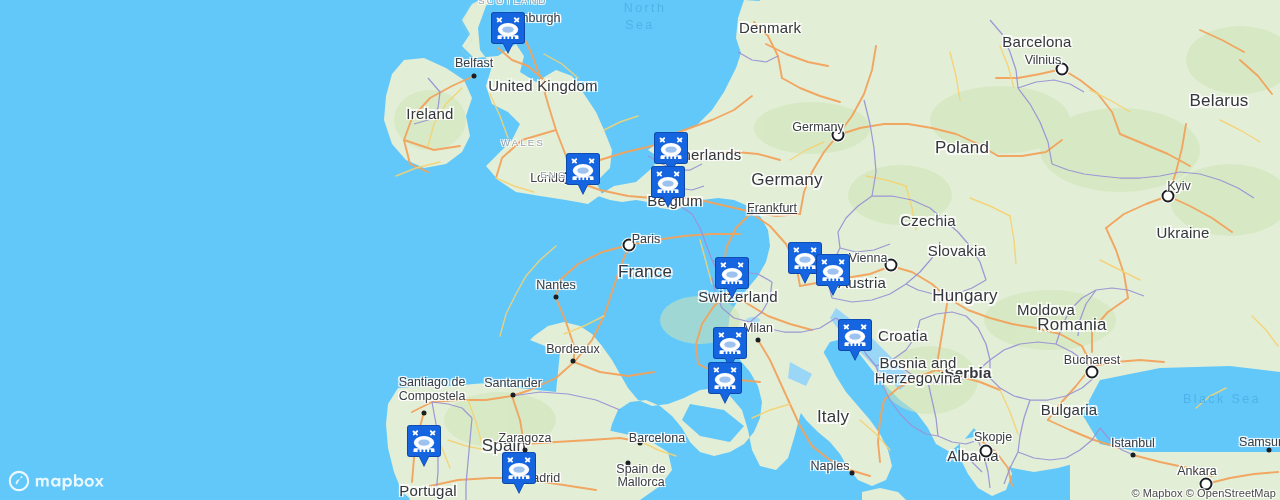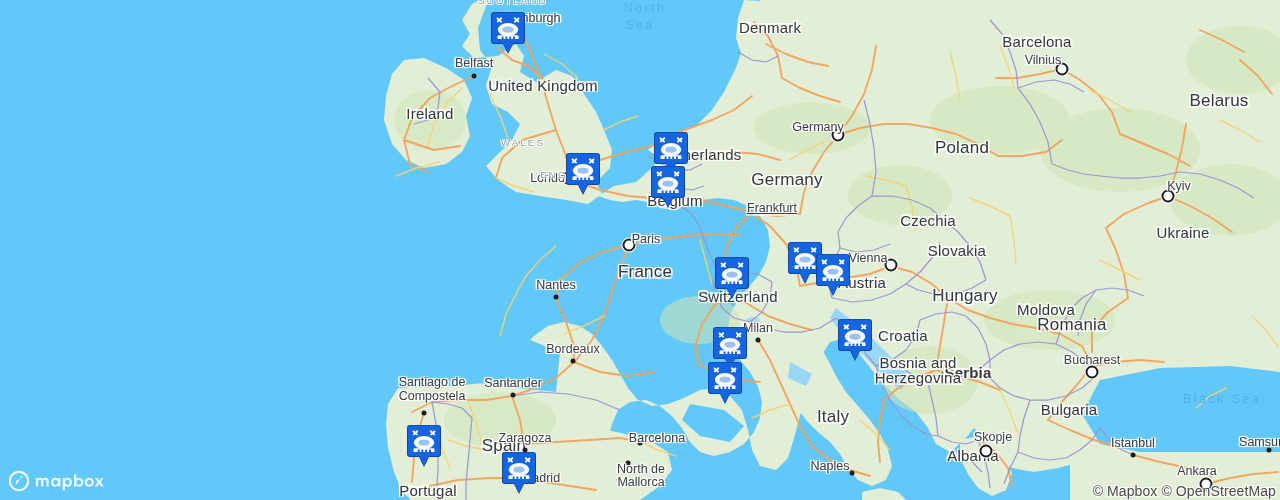--- a/index.html
+++ b/index.html
@@ -108,21 +108,21 @@
     position: absolute;
     left: 8px;
     bottom: 8px;
     height: 22px;
     opacity: .95;
   }
   #attribution {
     position: absolute;
     right: 4px;
     bottom: 1px;
-    font-size: 14px;
+    font-size: 11px;
     color: #4a4a4a;
     letter-spacing: .1px;
     text-shadow:
       -1px -1px 0 rgba(255,255,255,.85),
        1px -1px 0 rgba(255,255,255,.85),
       -1px  1px 0 rgba(255,255,255,.85),
        1px  1px 0 rgba(255,255,255,.85);
   }
   #attribution span { cursor: pointer; }
 </style>
@@ -525,21 +525,21 @@
       <div class="label lbl-city" style="left: 1043px; top: 60px;">Vilnius</div>
       <div class="city-dot" style="left: 525px; top: 450px;"></div>
       <div class="label lbl-city" style="left: 525px; top: 438px;">Zaragoza</div>
       <div class="city-dot" style="left: 640px; top: 443px;"></div>
       <div class="label lbl-city" style="left: 657px; top: 438px;">Barcelona</div>
       <div class="capital-dot" style="left: 522px; top: 478px;"></div>
       <div class="label lbl-city" style="left: 541px; top: 478px;">Madrid</div>
       <div class="city-dot" style="left: 513px; top: 395px;"></div>
       <div class="label lbl-city" style="left: 513px; top: 383px;">Santander</div>
       <div class="city-dot" style="left: 628px; top: 463px;"></div>
-      <div class="label lbl-city" style="left: 641px; top: 469px;">North de</div>
+      <div class="label lbl-city" style="left: 641px; top: 469px;">Spain de</div>
       <div class="label lbl-city" style="left: 641px; top: 482px;">Mallorca</div>
       <div class="city-dot" style="left: 424px; top: 413px;"></div>
       <div class="label lbl-city" style="left: 432px; top: 389px; text-align: center; line-height: 14px;">
         <div>Santiago de</div>
         <div>Compostela</div>
       </div>
       <div class="label lbl-region" style="left: 523px; top: 142px;">WALES</div>
       <div class="label lbl-region" style="left: 571px; top: 142px; margin-top: 32px;">ENGLAND</div>
       <div class="label lbl-region" style="left: 513px; top: 0px;">SCOTLAND</div>
       <div class="label lbl-water" style="left: 645px; top: 8px;">North</div>

